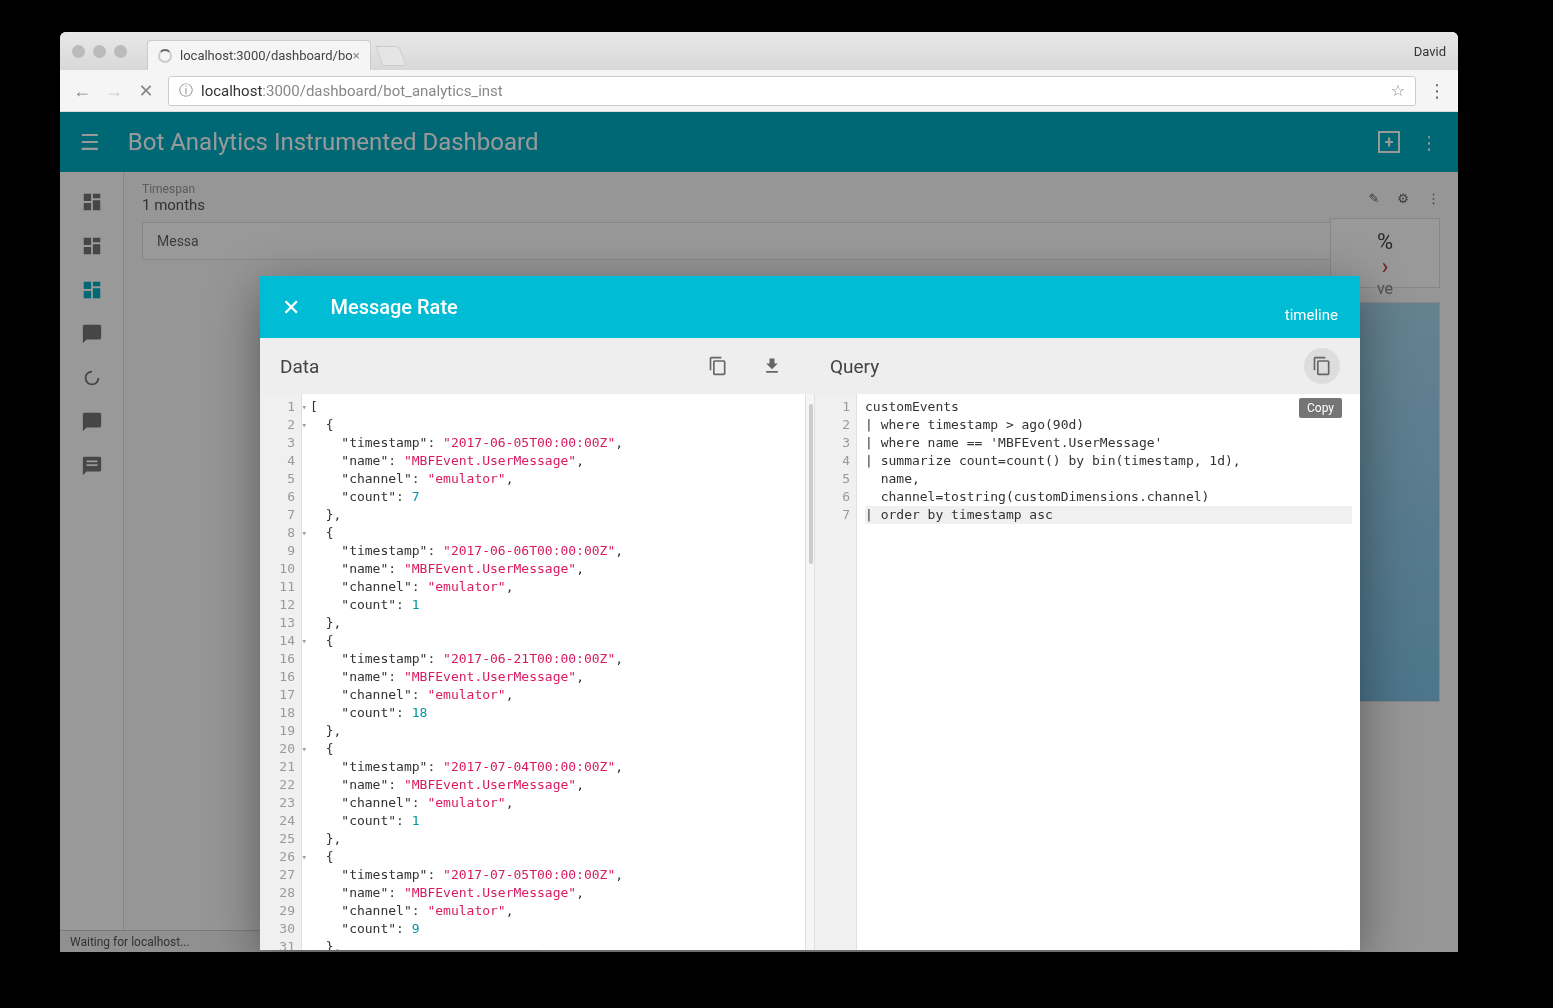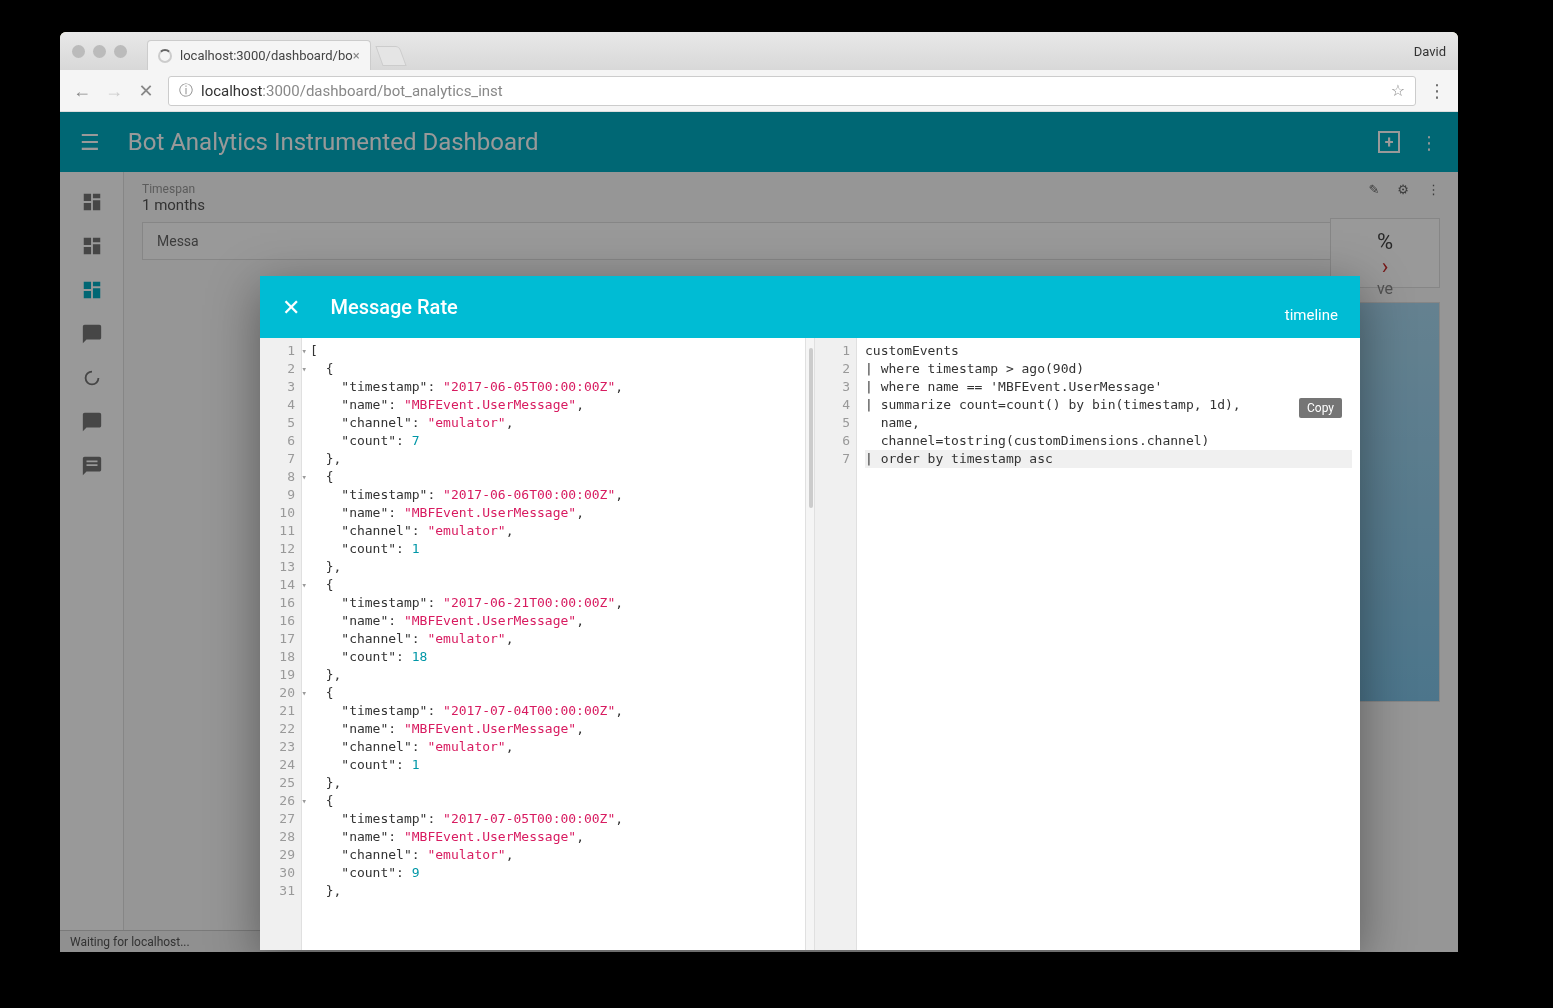--- a/index.html
+++ b/index.html
@@ -119,20 +119,21 @@
 }
 .sidebar-item.active { color: #00acc1; }
 .sidebar-icon svg { width: 22px; height: 22px; }
 .main-area {
   flex: 1;
   padding: 10px 18px;
   position: relative;
 }
 .timespan-row {
   display: flex;
+  align-items: center;
   gap: 20px;
   margin-bottom: 8px;
   color: #666;
   font-size: 13px;
 }
 .timespan-label { color: #999; font-size: 12px; }
 .timespan-value { font-size: 15px; color: #555; }
 .toolbar-right { margin-left: auto; display: flex; gap: 18px; color: #666; }
 .toolbar-right span { cursor: pointer; }
 .card {
@@ -369,20 +370,47 @@
       </div>
     </div>
 
     <div class="dim-overlay"></div>
 
     <div class="modal">
       <div class="modal-header">
         <span class="modal-close">✕</span>
         <span class="modal-title">Message Rate</span>
         <span class="modal-action">timeline</span>
+      </div>
+      <div class="modal-toolbar">
+        <div class="modal-section">
+          <span class="modal-section-title">Data</span>
+          <div class="section-actions">
+            <div class="icon-btn">
+                <svg width="20" height="20" viewBox="0 0 24 24">
+                  <path d="M16 1H4c-1.1 0-2 .9-2 2v14h2V3h12V1zm3 4H8c-1.1 0-2 .9-2 2v14c0 1.1.9 2 2 2h11c1.1 0 2-.9 2-2V7c0-1.1-.9-2-2-2zm0 16H8V7h11v14z"></path>
+                </svg>
+              </div>
+            <div class="icon-btn">
+                <svg width="20" height="20" viewBox="0 0 24 24">
+                  <path d="M19 9h-4V3H9v6H5l7 7 7-7zM5 18v2h14v-2H5z"></path>
+                </svg>
+              </div>
+          </div>
+        </div>
+        <div class="modal-section">
+          <span class="modal-section-title">Query</span>
+          <div class="section-actions">
+            <div class="icon-btn active">
+                <svg width="20" height="20" viewBox="0 0 24 24">
+                  <path d="M16 1H4c-1.1 0-2 .9-2 2v14h2V3h12V1zm3 4H8c-1.1 0-2 .9-2 2v14c0 1.1.9 2 2 2h11c1.1 0 2-.9 2-2V7c0-1.1-.9-2-2-2zm0 16H8V7h11v14z"></path>
+                </svg>
+              </div>
+          </div>
+        </div>
       </div>
       <div class="copy-badge">Copy</div>
       <div class="modal-body">
         <div class="editor-pane">
           <div class="gutter" id="data-gutter">
               <div class="ln fold">1</div>
               <div class="ln fold">2</div>
               <div class="ln">3</div>
               <div class="ln">4</div>
               <div class="ln">5</div>

